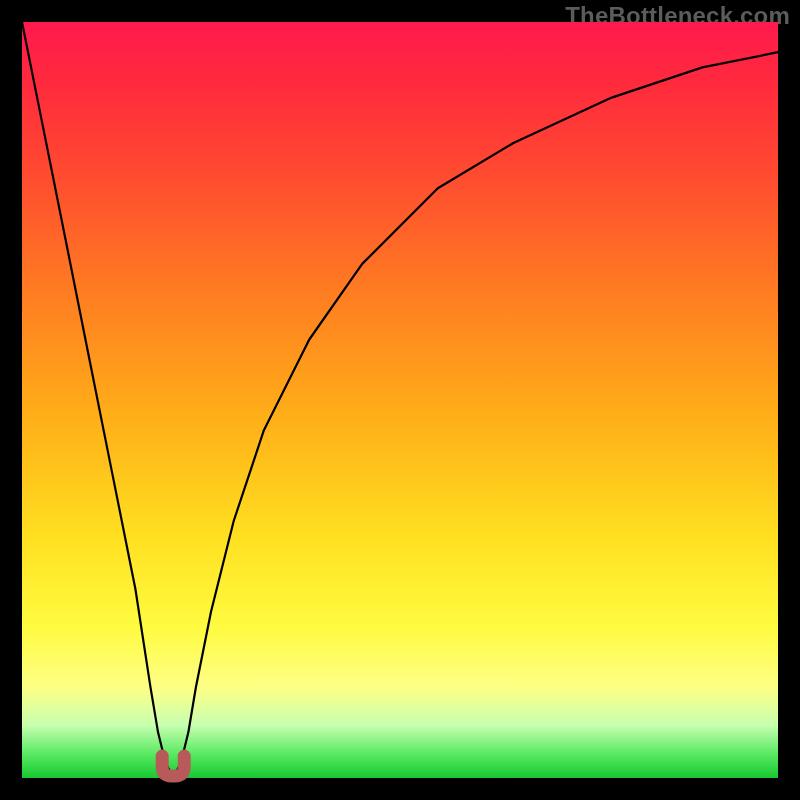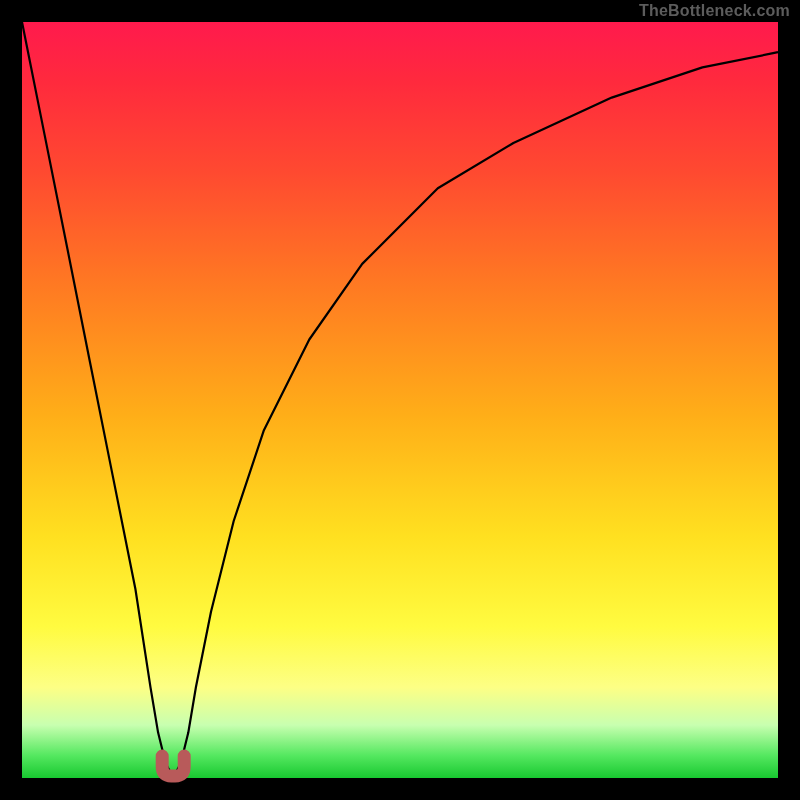--- a/index.html
+++ b/index.html
@@ -35,21 +35,21 @@
       #fdff85 88%,
       #c8ffb0 93%,
       #55e860 97%,
       #18c830 100%
     );
   }
   .watermark {
     position: absolute;
     top: 2px;
     right: 10px;
-    font-size: 16px;
+    font-size: 24px;
     font-weight: 600;
     color: #5c5c5c;
     letter-spacing: 0.2px;
     user-select: none;
   }
   svg.curves {
     position: absolute;
     left: 0;
     top: 0;
     width: 100%;

